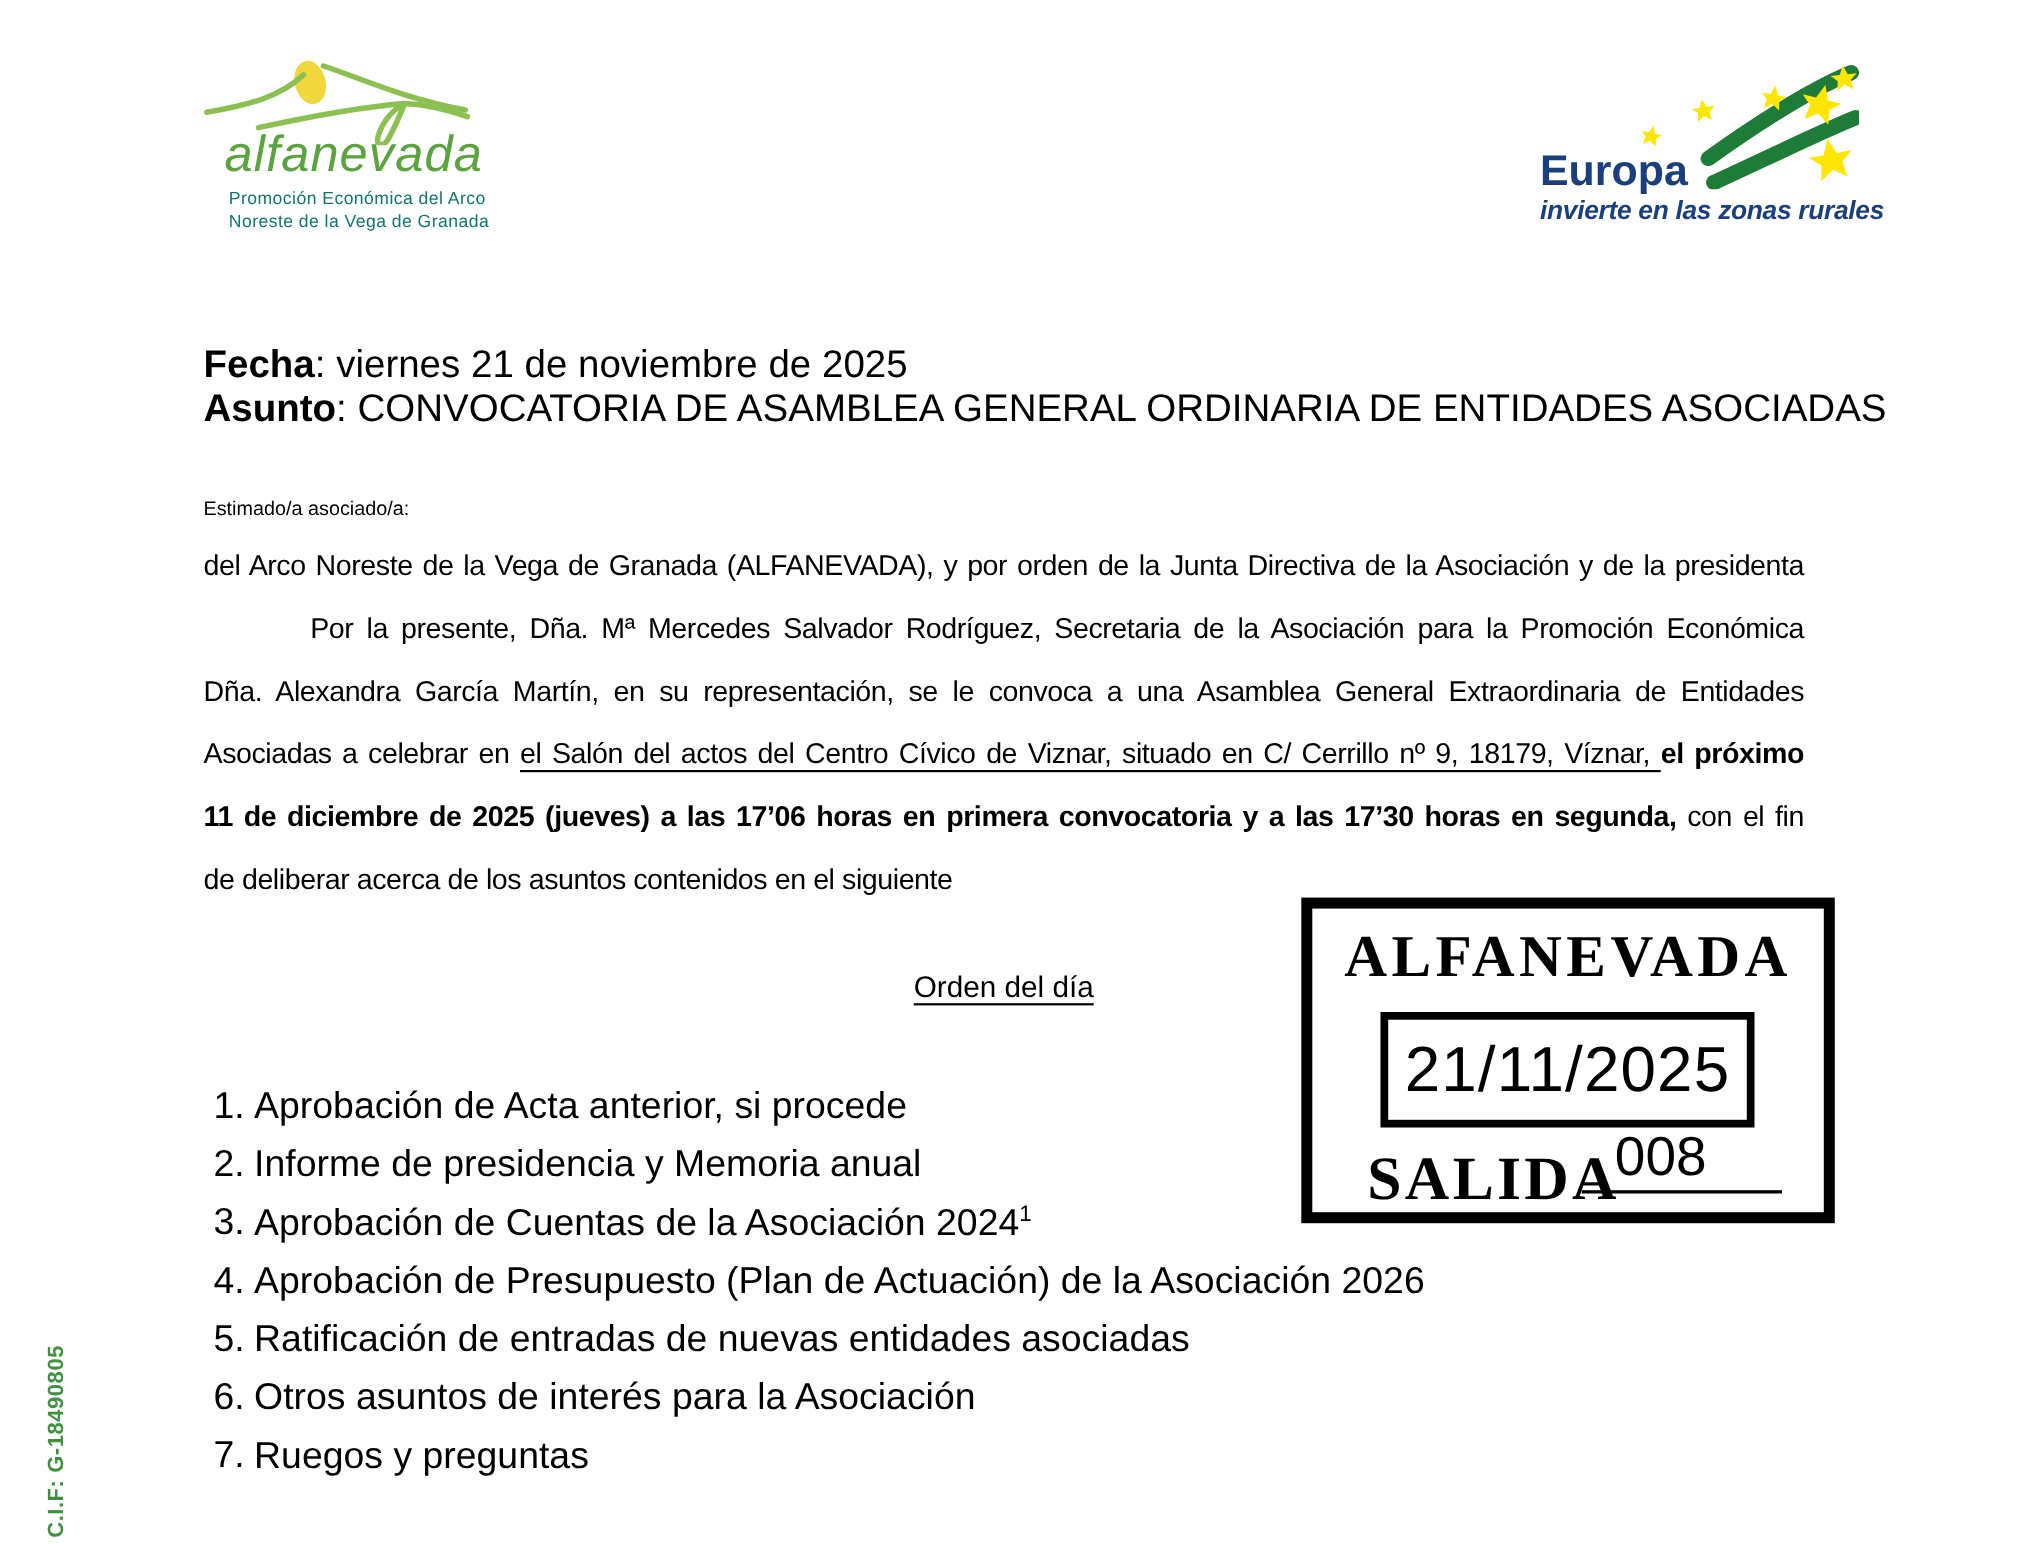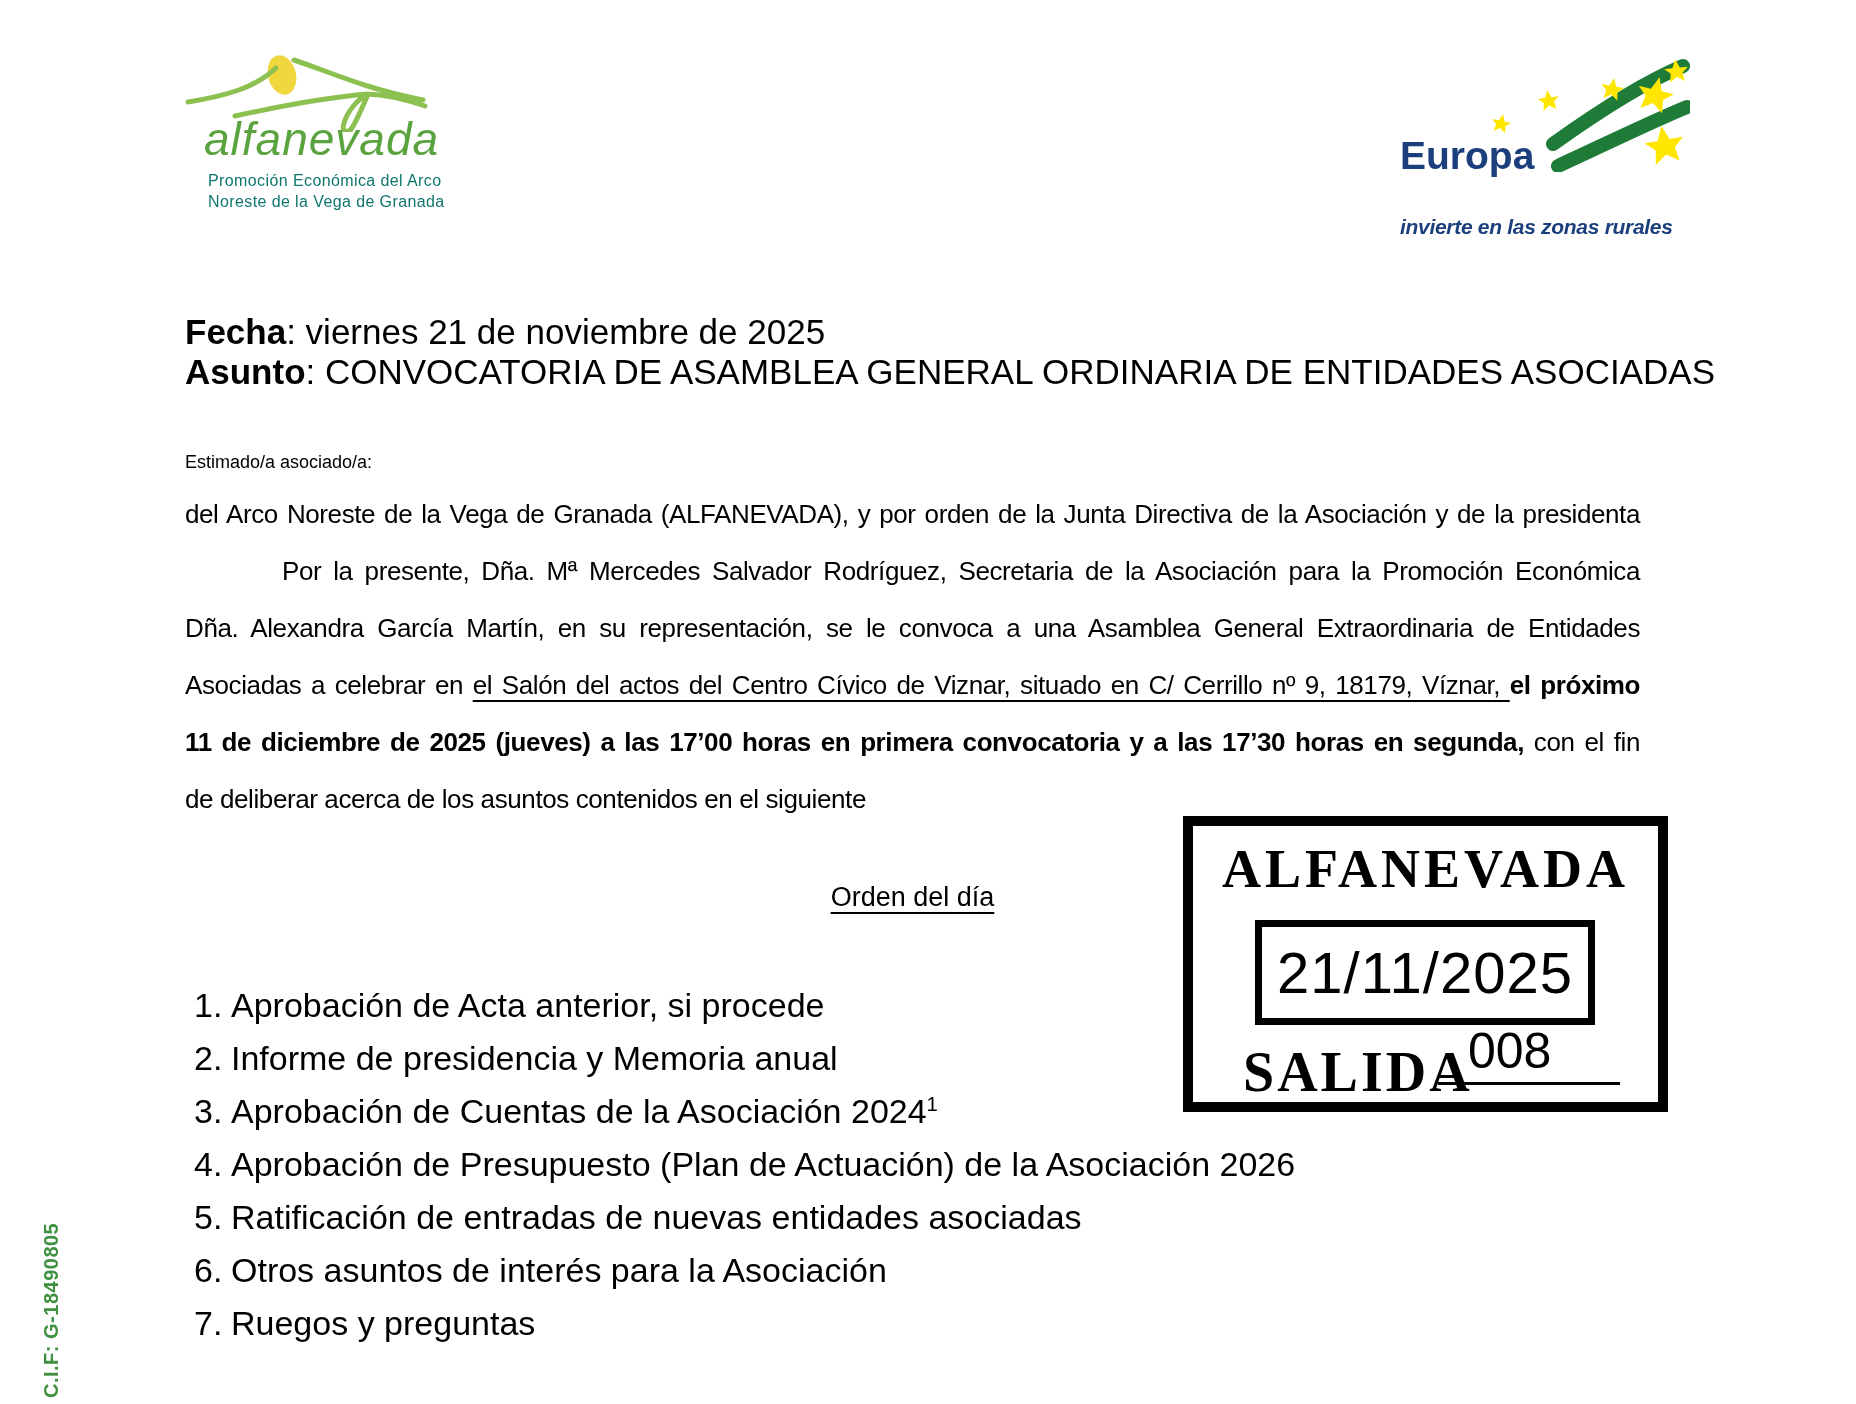--- a/index.html
+++ b/index.html
@@ -18,22 +18,22 @@
     position:absolute;left:30px;top:130px;font-size:16px;line-height:21px;
     color:#0f766e;letter-spacing:.4px;
   }
   .europa-logo{position:absolute;left:1395px;top:52px;width:295px;height:160px;}
   .europa-art{position:absolute;left:30px;top:0;}
   .europa-title{
     position:absolute;left:5px;top:84px;font-size:39px;font-weight:bold;
     color:#1b3f7c;line-height:1;
   }
   .europa-sub{
-    position:absolute;left:5px;top:128px;font-size:21px;font-weight:bold;font-style:italic;
-    color:#1b3f7c;letter-spacing:-0.3px;white-space:nowrap;line-height:1;margin-top:36px;
+    position:absolute;left:5px;top:128px;font-size:24px;font-weight:bold;font-style:italic;
+    color:#1b3f7c;letter-spacing:-0.3px;white-space:nowrap;line-height:1;
   }
   
   .meta{position:absolute;left:185px;top:312px;font-size:35px;line-height:40px;}
   .meta b{font-weight:bold;}
   
   .salutation{position:absolute;left:185px;top:452px;font-size:18px;}
   .para{position:absolute;left:185px;top:486px;width:1455px;font-size:26px;letter-spacing:-0.4px;}
   .pline{height:57px;line-height:57px;white-space:nowrap;}
   .pjust{text-align:justify;text-align-last:justify;}
   .indent{text-indent:97px;}
@@ -117,21 +117,21 @@
   <div><b>Asunto</b><span>: CONVOCATORIA DE ASAMBLEA GENERAL ORDINARIA  DE ENTIDADES ASOCIADAS</span></div>
 </div>
 
 <div class="salutation">Estimado/a asociado/a:</div>
 
 <div class="para">
   <div class="pline pjust"><span>del Arco Noreste de la Vega de Granada (ALFANEVADA), y por orden de la Junta Directiva de la Asociación y de la presidenta</span></div>
   <div class="pline pjust indent"><span>Por la presente, Dña. Mª Mercedes Salvador Rodríguez, Secretaria de la Asociación para la Promoción Económica</span></div>
   <div class="pline pjust"><span>Dña. Alexandra García Martín, en su representación, se le convoca a una Asamblea General Extraordinaria de Entidades</span></div>
   <div class="pline pjust"><span>Asociadas a celebrar en </span><span class="u">el Salón del actos del Centro Cívico de Viznar, situado en  C/ Cerrillo nº 9, 18179, Víznar, </span><b> el próximo</b></div>
-  <div class="pline pjust"><b>11 de diciembre de 2025 (jueves)  a las 17’00 horas en primera convocatoria y a las 17’30 horas en segunda,</b><span> con el fin</span></div>
+  <div class="pline pjust"><b>11 de diciembre de 2025 (jueves)  a las 17’06 horas en primera convocatoria y a las 17’30 horas en segunda,</b><span> con el fin</span></div>
   <div class="pline">de deliberar acerca de los asuntos contenidos en el siguiente</div>
 </div>
 
 <div class="orden"><span>Orden del día</span></div>
 
 <div class="stamp">
   <div class="stamp-title">ALFANEVADA</div>
   <div class="stamp-datebox">
       <span>21/11/2025</span>
     </div>

